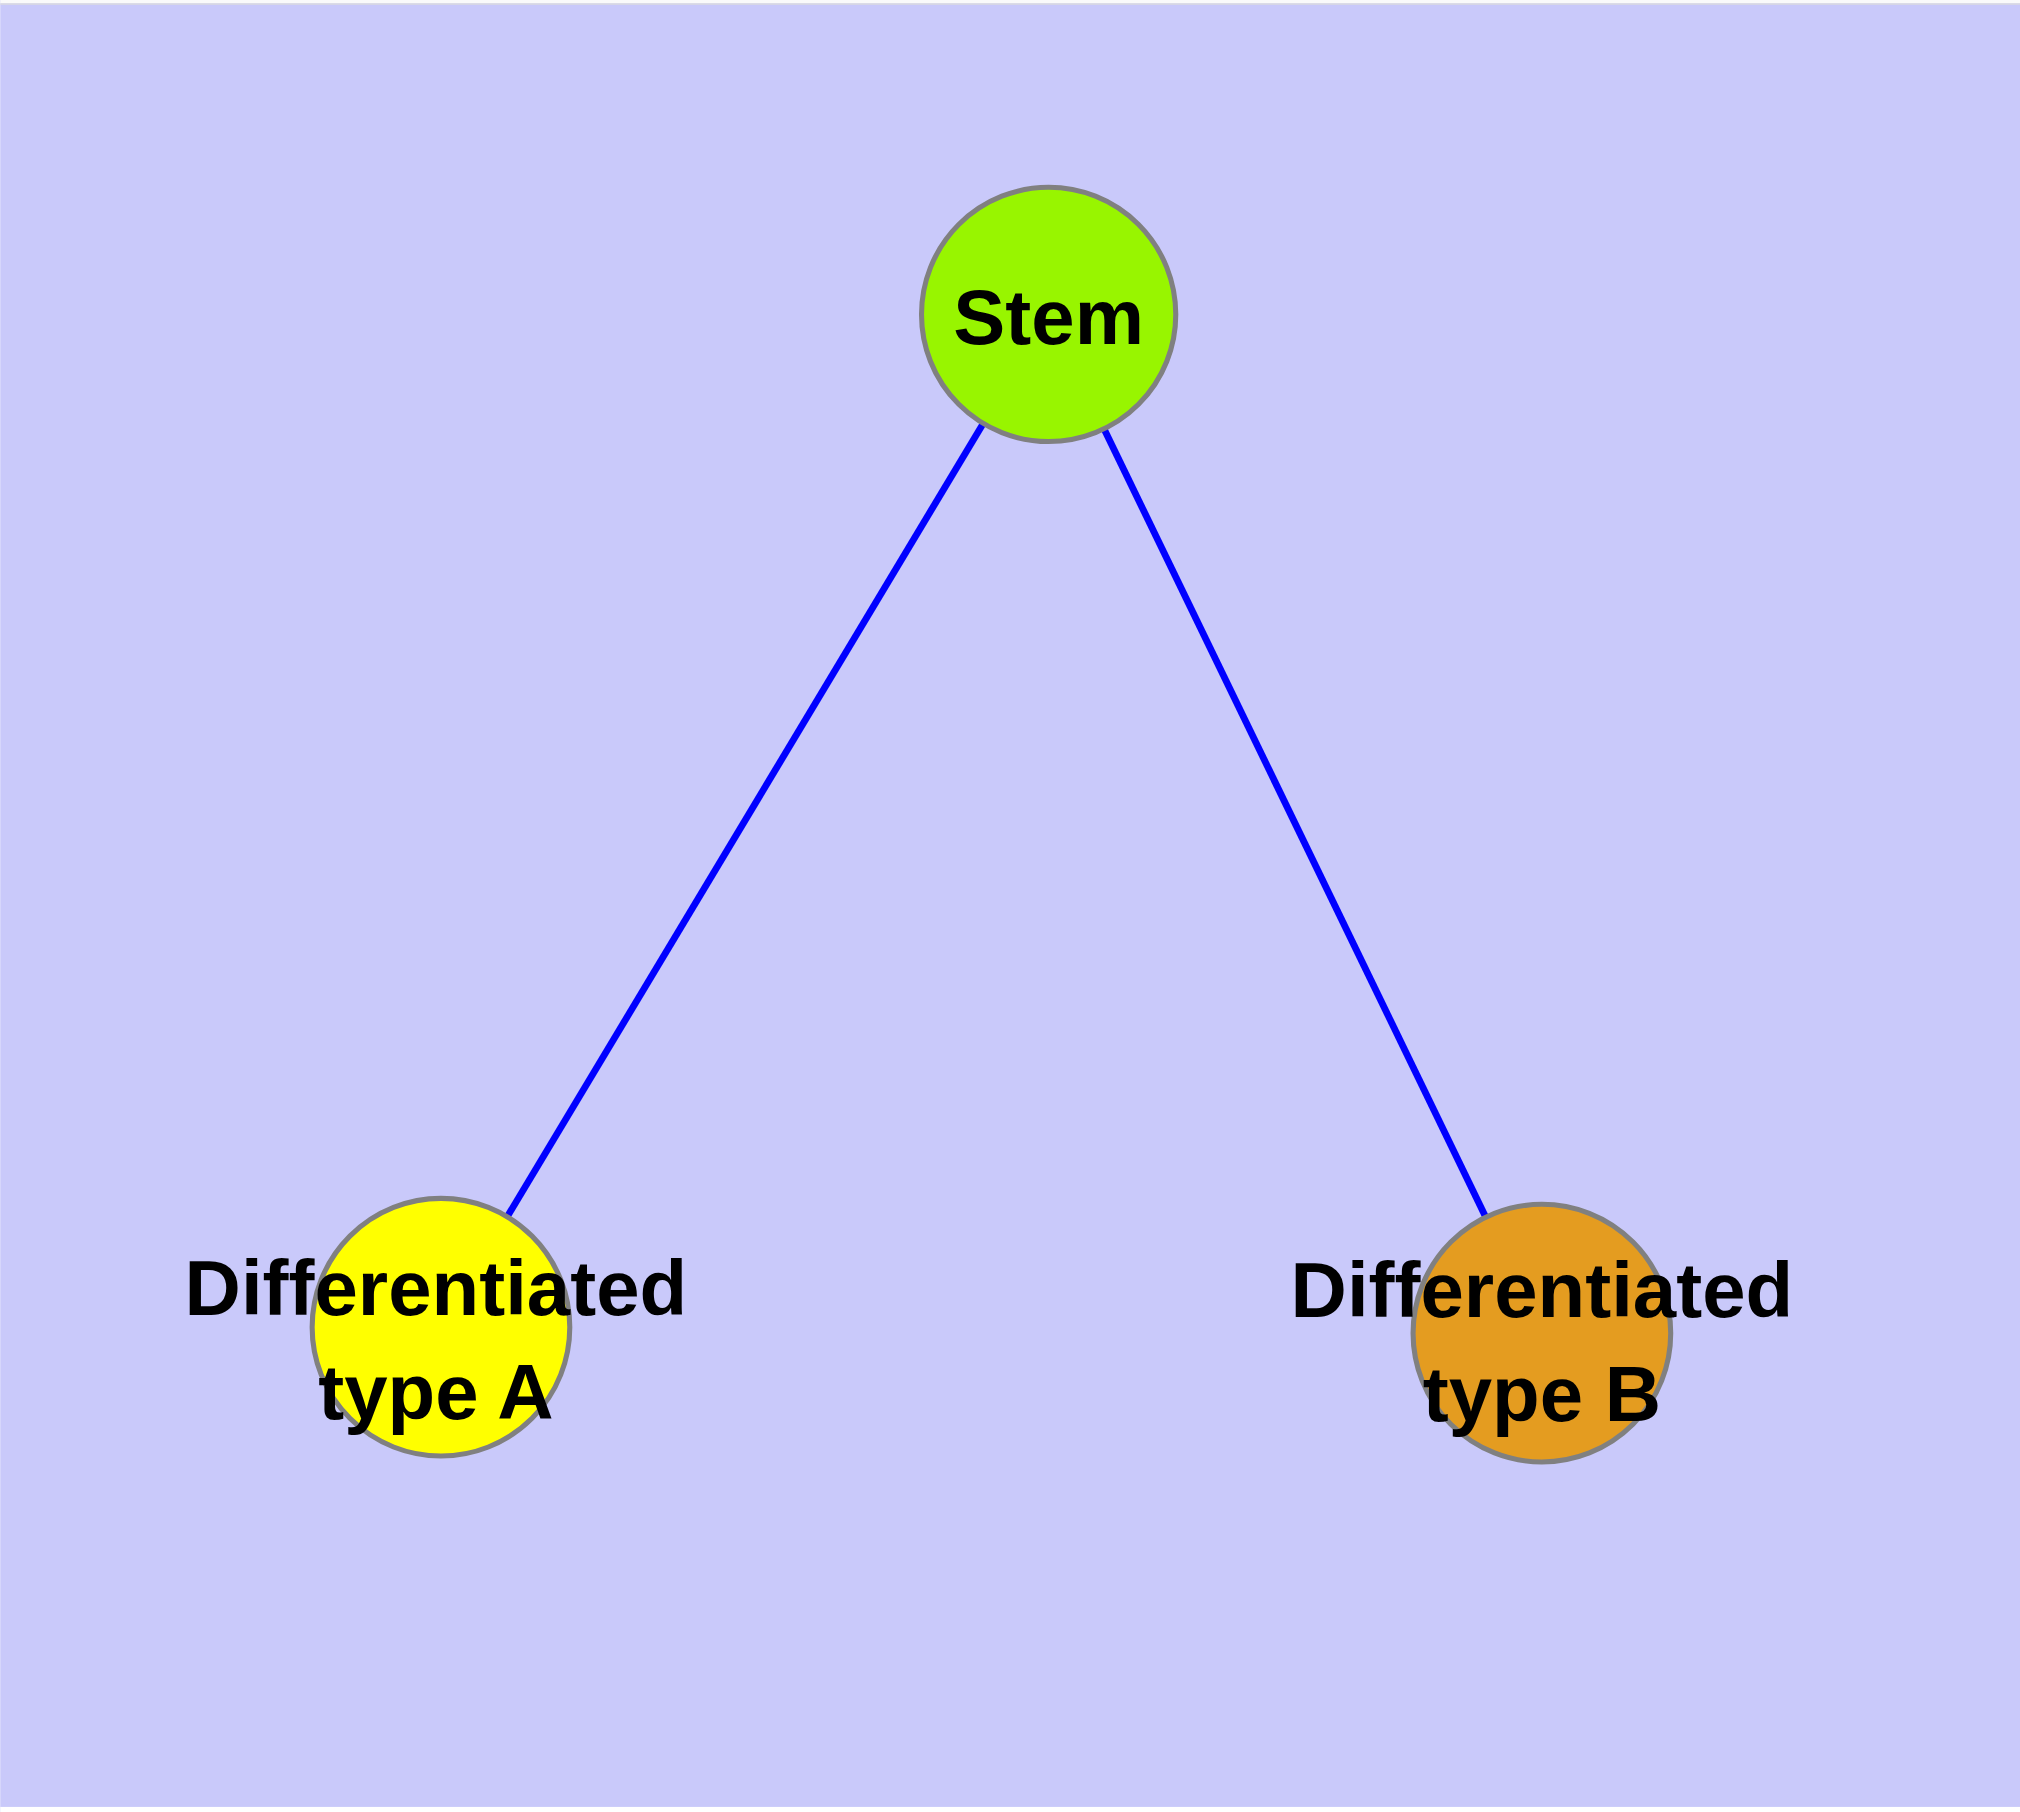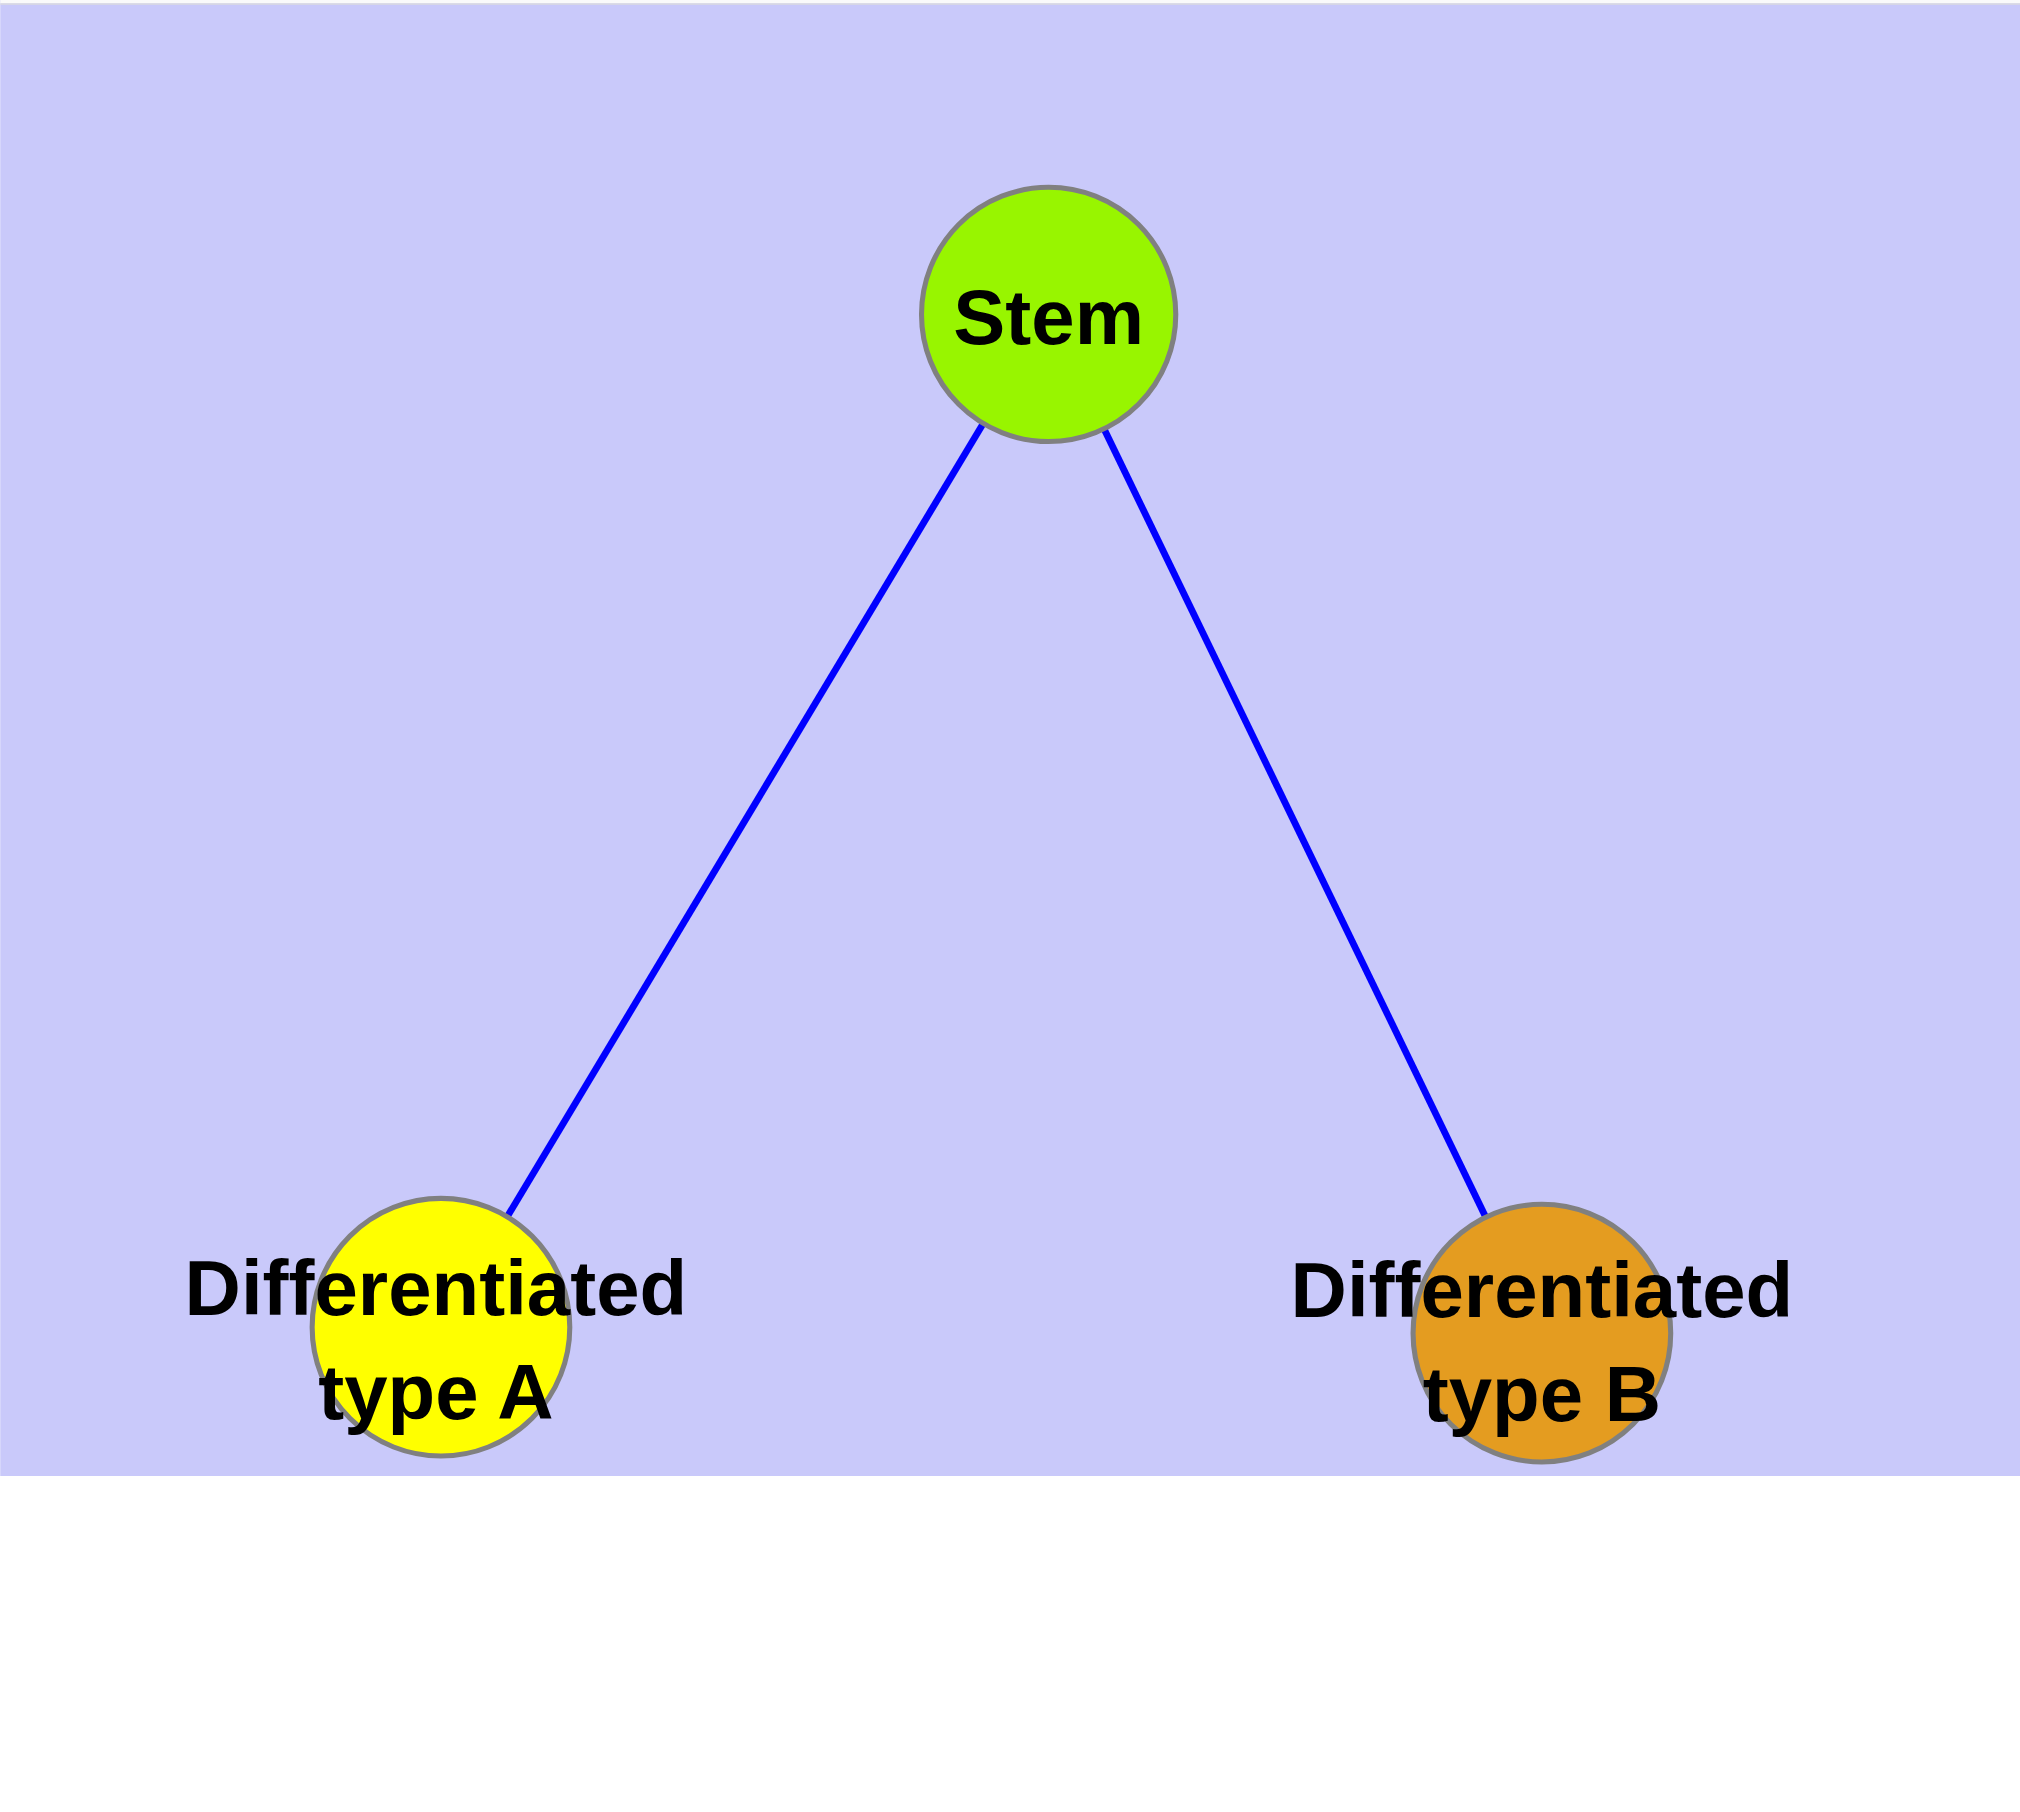--- a/index.html
+++ b/index.html
@@ -3,21 +3,21 @@
 <meta charset="utf-8">
 <style>
   html, body {
     margin: 0;
     padding: 0;
     background: #ffffff;
   }
   .figure {
     position: relative;
     width: 2021px;
-    height: 1476px;
+    height: 1812px;
     overflow: hidden;
   }
   svg {
     display: block;
     width: 2021px;
     height: 1812px;
   }
   .node-label {
     font-family: "Liberation Sans", sans-serif;
     font-weight: bold;

